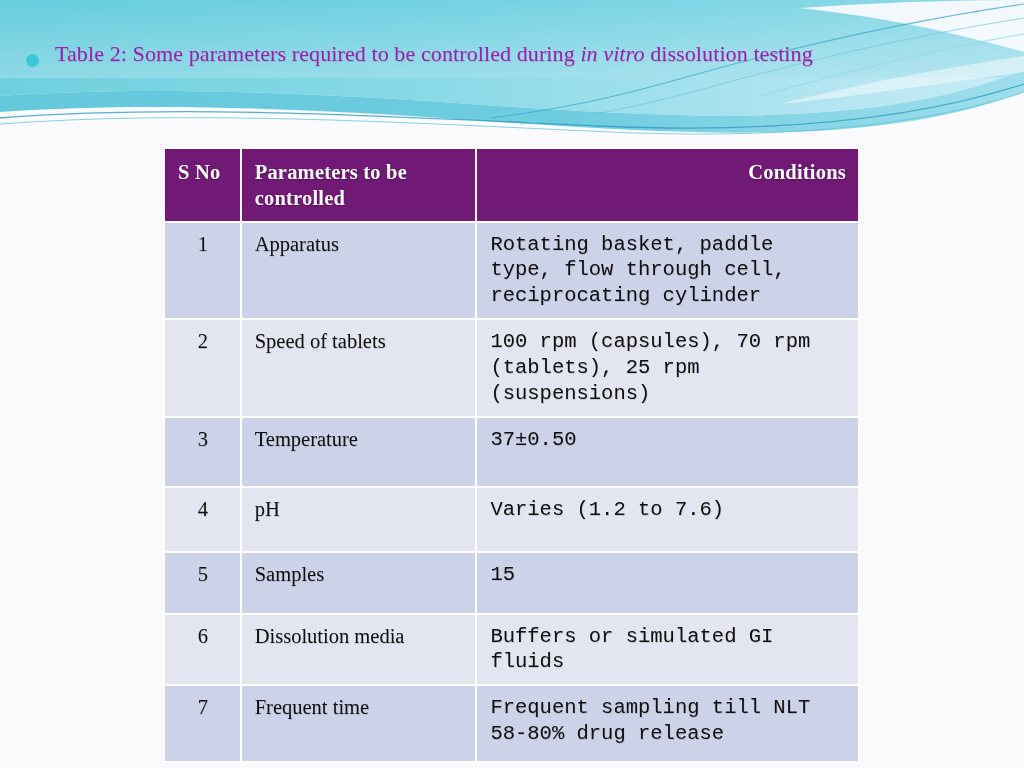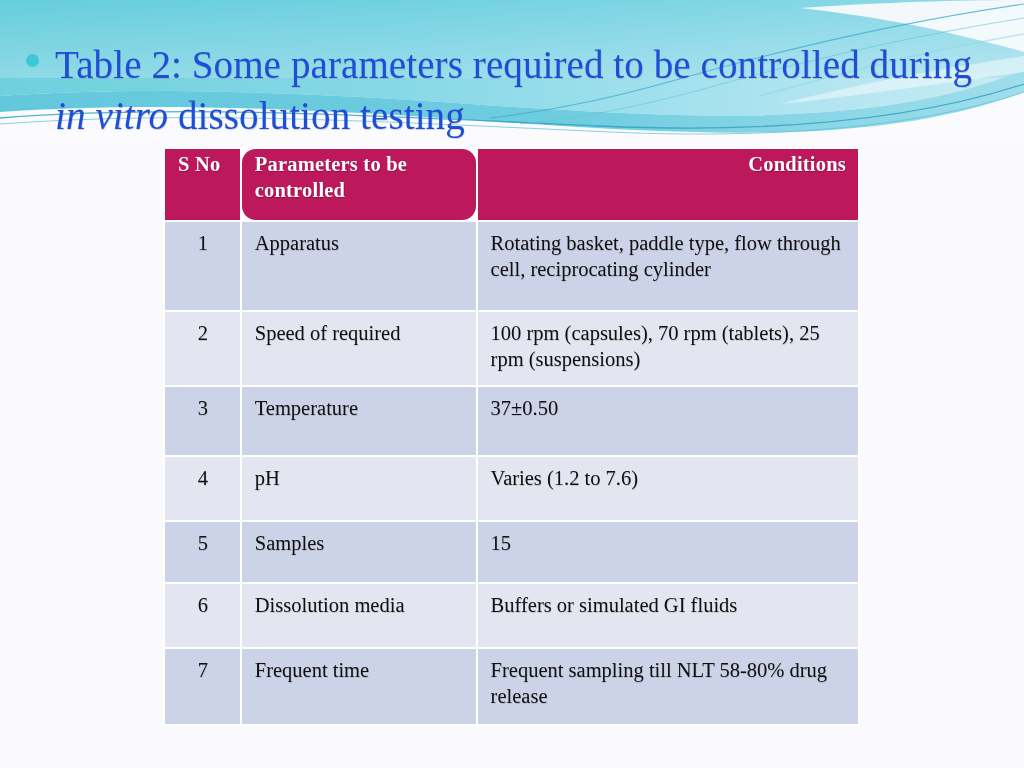--- a/index.html
+++ b/index.html
@@ -36,23 +36,23 @@
   }
   #title-bullet {
     width:13px; height:13px;
     border-radius:50%;
     background:#3cc7d6;
     margin-top:14px;
     margin-right:16px;
     flex:0 0 auto;
   }
   #title-text {
-    font-size:39px;
+    font-size:22px;
     line-height:1.30;
-    color:#1d4ed8;
+    color:#a21caf;
     letter-spacing:0.1px;
     text-shadow:0.6px 0.6px 0 rgba(120,120,130,0.30);
   }
   #title-text .ital { font-style:italic; }
 
   
   #params-table {
     position:absolute;
     left:163px; top:147px;
     width:697px;
@@ -63,34 +63,34 @@
   }
   #params-table td, #params-table th {
     vertical-align:top;
     padding:9px 12px 9px 13px;
     font-size:20.5px;
     line-height:1.26;
     color:#10100f;
     text-shadow:0.5px 0.5px 0 rgba(130,130,145,0.32);
   }
   #params-table thead th {
-    background:#be185d;
+    background:#701a75;
     color:#ffffff;
     font-weight:bold;
     text-shadow:0.6px 0.6px 0.8px rgba(0,0,0,0.30);
-    padding-top:3px;
+    padding-top:11px;
     letter-spacing:0.2px;
   }
   th.col-sno   { width:75px;  text-align:left; }
-  th.col-param { width:235px; text-align:left;border-radius:14px; }
+  th.col-param { width:235px; text-align:left; }
   th.col-cond  { width:383px; text-align:right; }
 
   td.cell-sno   { width:75px;  text-align:center; padding-left:0; padding-right:0; }
   td.cell-param { width:235px;margin-left:44px; }
-  td.cell-cond  { width:383px; }
+  td.cell-cond  { width:383px;font-family:Liberation Mono, monospace; }
 
   tr.row-odd  td { background:#ccd2e8; }
   tr.row-even td { background:#e3e6f1; }
 
   
   tr.rh-0 td { height:88px; }
   tr.rh-1 td { height:73px; }
   tr.rh-2 td { height:68px; }
   tr.rh-3 td { height:63px; }
   tr.rh-4 td { height:60px; }
@@ -158,21 +158,21 @@
       </tr>
     </thead>
     <tbody id="table-body">
         <tr class="row-odd rh-0">
           <td class="cell-sno">1</td>
           <td class="cell-param">Apparatus</td>
           <td class="cell-cond">Rotating basket, paddle type, flow through cell, reciprocating cylinder</td>
         </tr>
         <tr class="row-even rh-1">
           <td class="cell-sno">2</td>
-          <td class="cell-param">Speed of required</td>
+          <td class="cell-param">Speed of tablets</td>
           <td class="cell-cond">100 rpm (capsules), 70 rpm (tablets), 25 rpm (suspensions)</td>
         </tr>
         <tr class="row-odd rh-2">
           <td class="cell-sno">3</td>
           <td class="cell-param">Temperature</td>
           <td class="cell-cond">37±0.50</td>
         </tr>
         <tr class="row-even rh-3">
           <td class="cell-sno">4</td>
           <td class="cell-param">pH</td>

